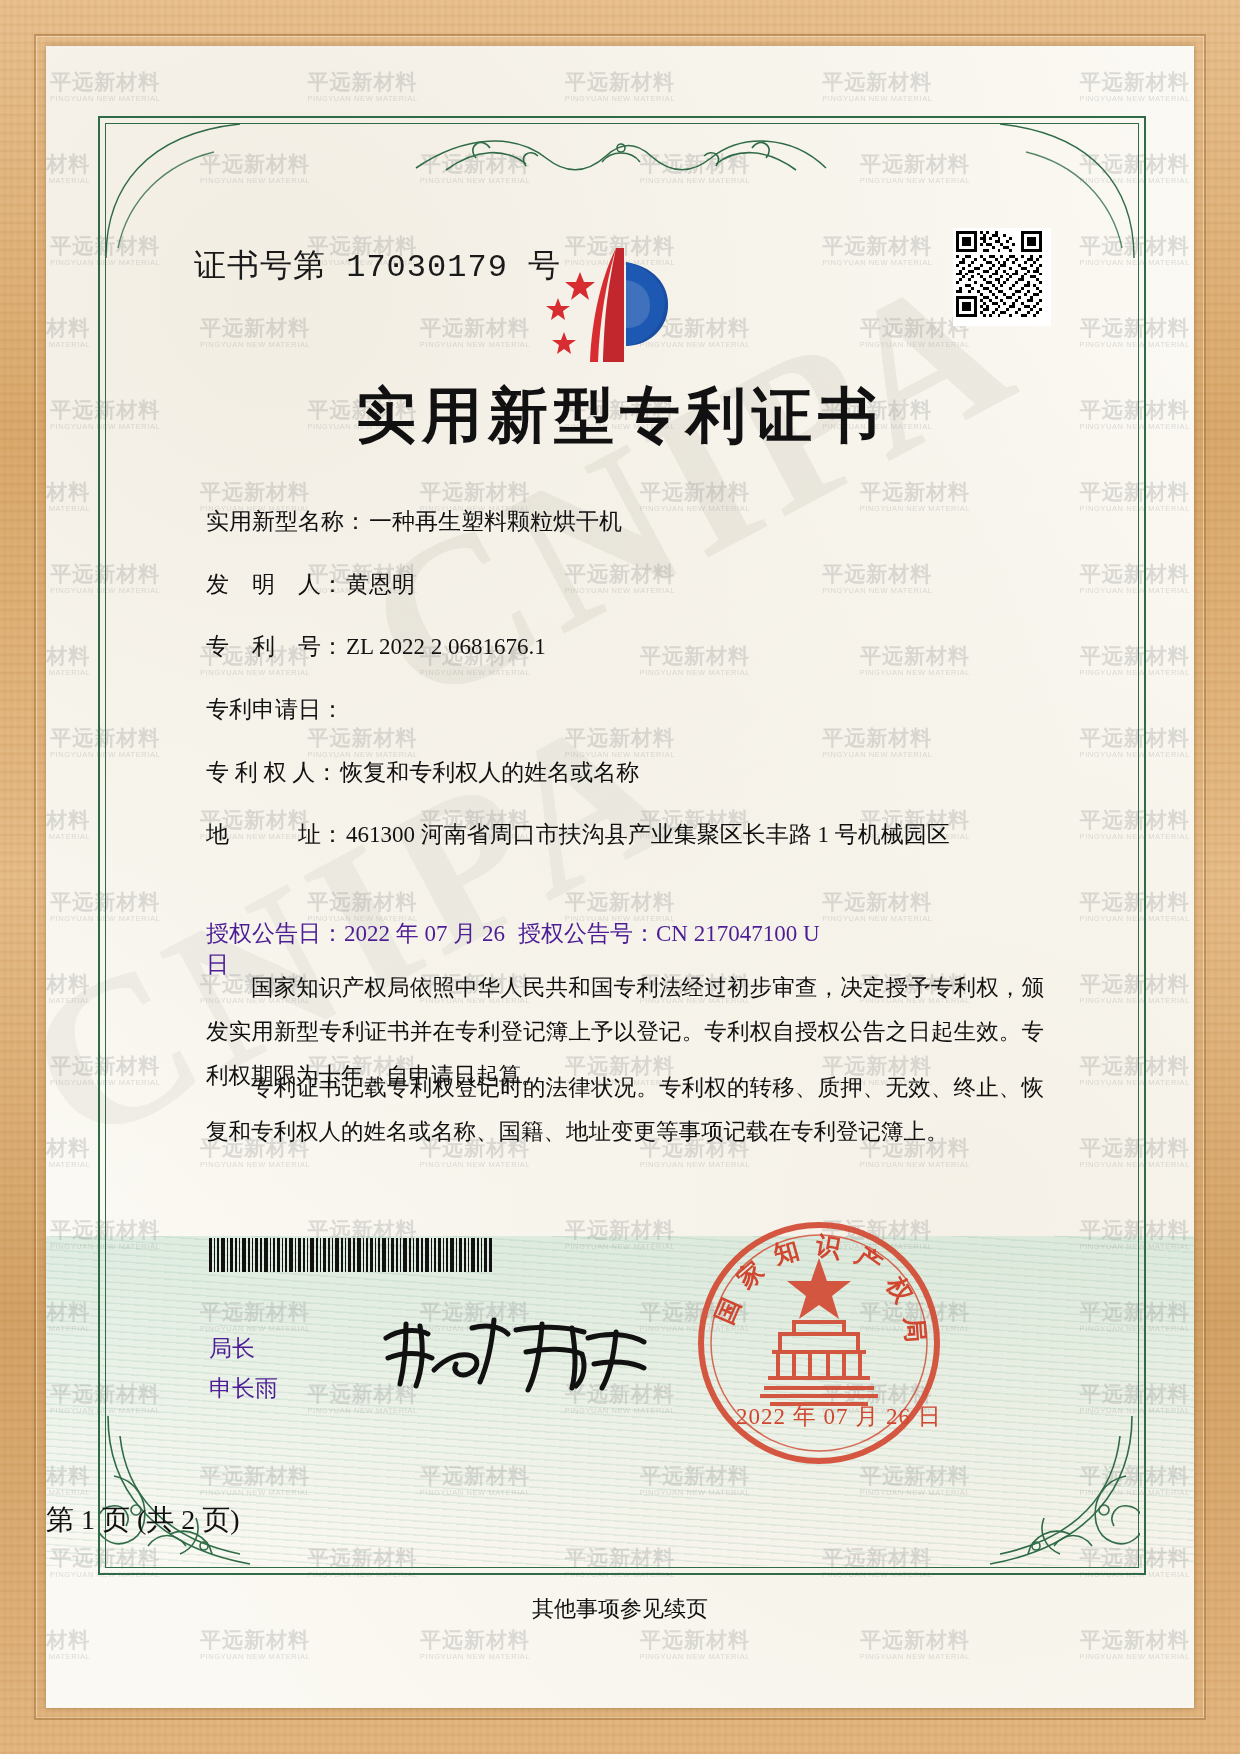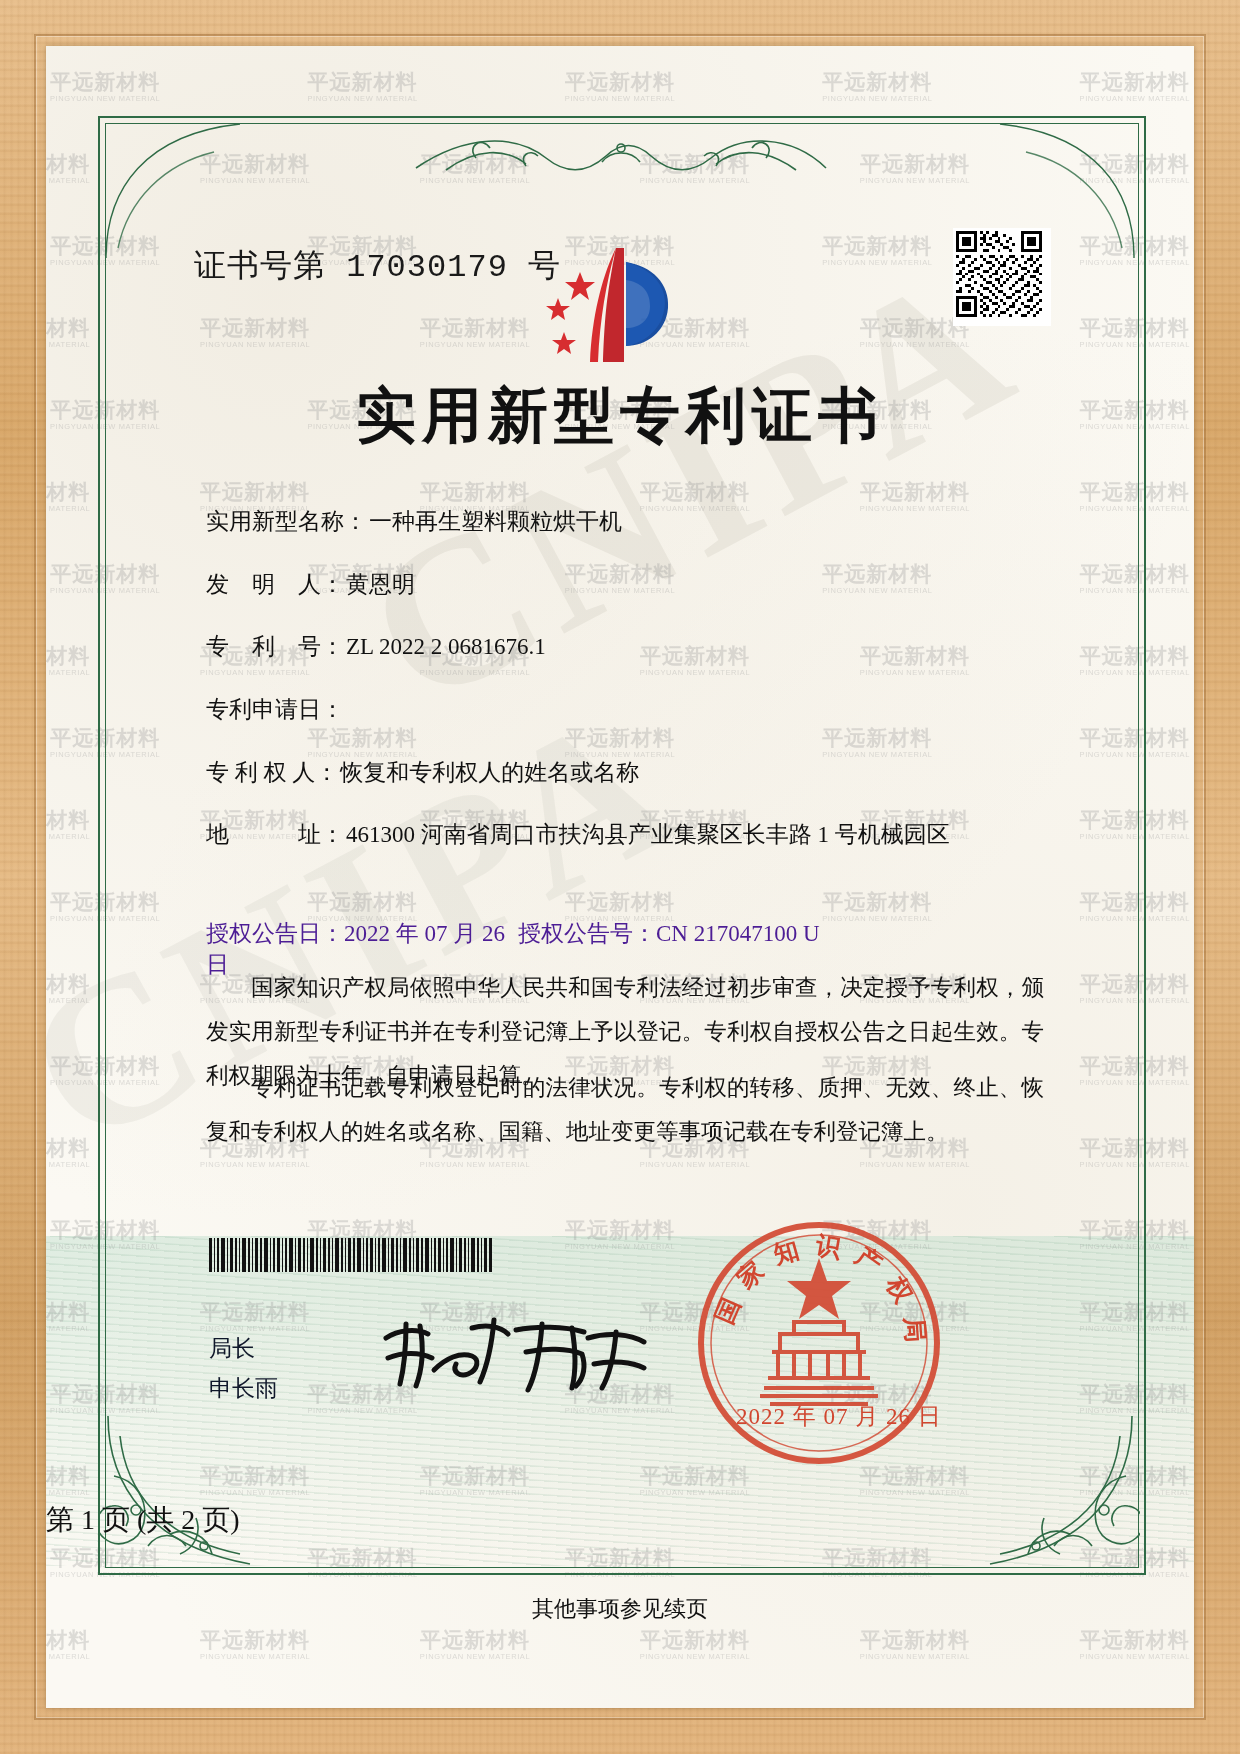--- a/index.html
+++ b/index.html
@@ -270,21 +270,21 @@
     width: 284px;
     height: 34px;
   }
 
   .director-block {
     position: absolute;
     left: 163px;
     top: 1283px;
     font-size: 23px;
     line-height: 1.75;
-    color: #0f172a;
+    color: #4c1d95;
   }
 
   .signature {
     position: absolute;
     left: 330px;
     top: 1262px;
     width: 280px;
     height: 90px;
   }
 

